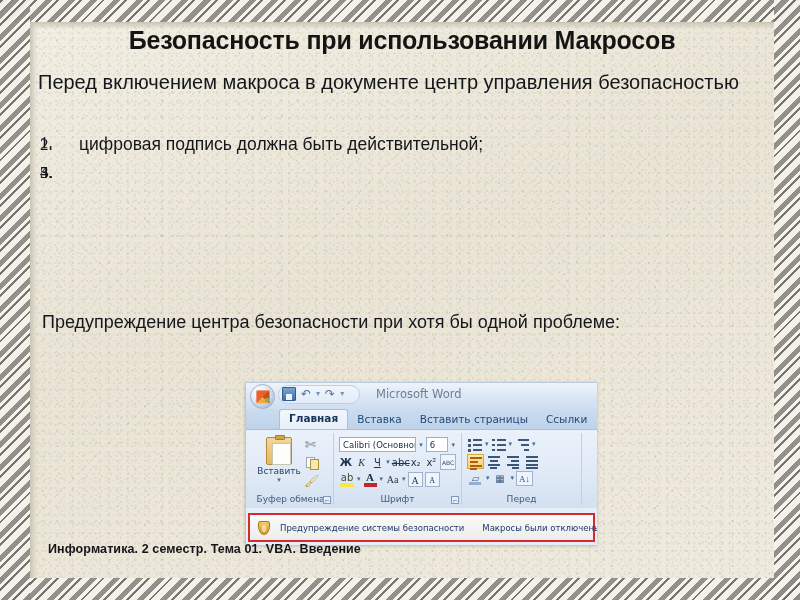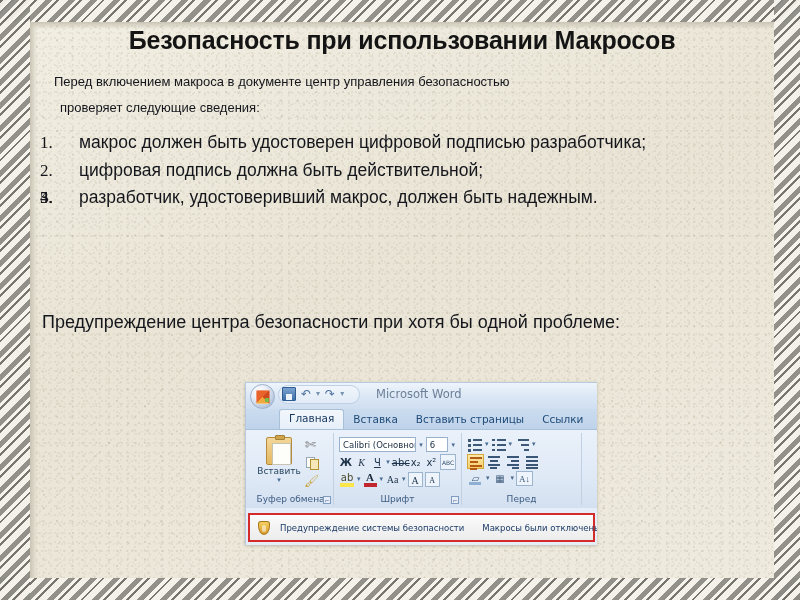--- a/index.html
+++ b/index.html
@@ -74,22 +74,22 @@
     top: 4px; left: 0; width: 744px;
     text-align: center;
     font-size: 25px;
     font-weight: bold;
     color: #141414;
     letter-spacing: -.2px;
   }
 
   #intro-paragraph {
     position: absolute;
-    top: 47px; left: 24px; width: 714px;
-    font-size: 13px;
+    top: 47px; left: 8px; width: 714px;
+    font-size: 20px;
     line-height: 26px;
     color: #14161c;
   }
   #intro-paragraph .ln2 { display: block; padding-left: 6px; }
 
   
   #requirements-list {
     position: absolute;
     top: 108px; left: 4px; width: 720px;
     list-style: none;
@@ -201,21 +201,21 @@
   .word-tab {
     font-size: 10.5px; color: #1f4a77;
     padding: 3px 9px 3px;
     line-height: 13px;
     white-space: nowrap;
   }
   .word-tab.active {
     background: linear-gradient(#f3f7fc, #e6eff9);
     border: 1px solid #a9c0d9; border-bottom: none;
     border-radius: 3px 3px 0 0;
-    color: #15355c; font-weight: normal;
+    color: #15355c; font-weight: bold;
     padding: 2px 9px 4px;
   }
 
   
   #word-ribbon {
     position: relative;
     height: 79px;
     background: linear-gradient(#eaf1fa 0%, #dfe9f6 60%, #d3e0f0 100%);
     border-top: 1px solid #a9c0d9;
     display: flex;
@@ -379,41 +379,38 @@
   <div class="stripe-band" id="stripe-right"></div>
   <div class="band-shadow" id="band-shadow-top"></div>
   <div class="band-shadow" id="band-shadow-left"></div>
 
   <div id="content">
 
     <h1 id="page-title">Безопасность при использовании Макросов</h1>
 
     <p id="intro-paragraph">
       <span>Перед включением макроса в документе центр управления безопасностью</span>
-      <span class="ln2">проверяет следующие сведения:</span>
     </p>
 
     <ol id="requirements-list">
       <li class="req-item">
         <span class="marker">1.</span>
-        <span>макрос должен быть удостоверен цифровой подписью разработчика;</span>
       </li>
       <li class="req-item">
         <span class="marker">2.</span>
         <span>цифровая подпись должна быть действительной;</span>
       </li>
       <li class="req-item">
         <span class="marker">3.</span>
       </li>
       <li class="req-item">
         <span class="marker">4.</span>
       </li>
       <li class="req-item">
         <span class="marker">5.</span>
-        <span>разработчик, удостоверивший макрос, должен быть надежным.</span>
       </li>
     </ol>
 
     <p id="warning-line">Предупреждение центра безопасности при хотя бы одной проблеме:</p>
 
     <div id="word-screenshot">
 
       <div id="word-titlebar">
         <div id="office-orb">
           <span class="orb-inner"></span>
@@ -564,15 +561,16 @@
 
       <div id="security-bar">
         <span id="security-shield-icon"></span>
         <span id="security-warning-title">Предупреждение системы безопасности</span>
         <span id="security-warning-detail">Макросы были отключены</span>
 
       </div>
 
     </div>
 
+    <div id="footer-note">Информатика. 2 семестр. Тема 01. VBA. Введение</div>
 
   </div>
 </div>
 
 </body></html>

